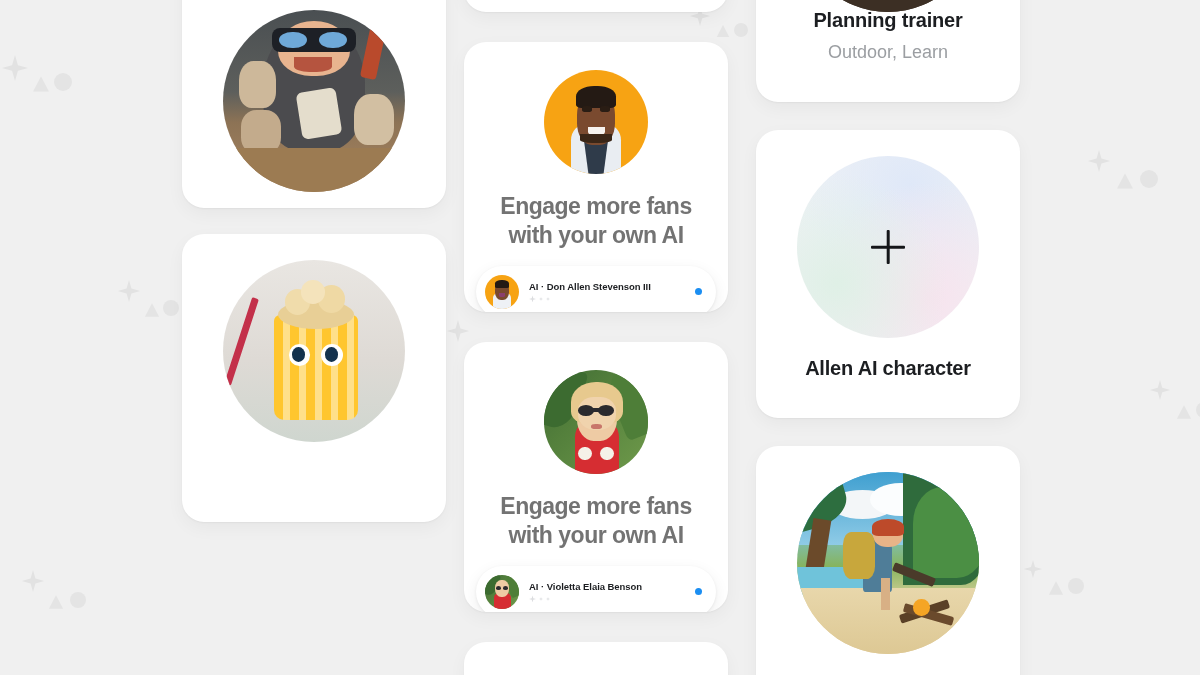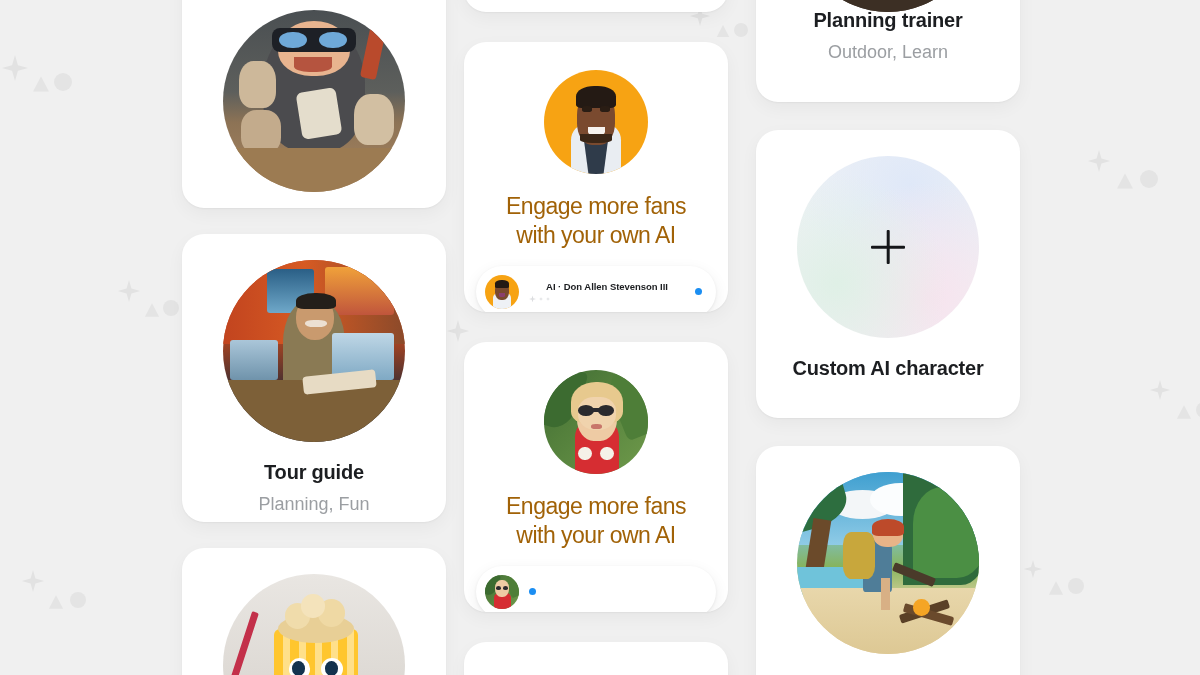--- a/index.html
+++ b/index.html
@@ -107,22 +107,22 @@
   .promo-avatar {
     width: 104px;
     height: 104px;
     border-radius: 50%;
     margin: 0 auto 18px;
     overflow: hidden;
     position: relative;
   }
   .promo-headline {
     font-size: 23px;
-    font-weight: 400;
-    color: #a16207;
+    font-weight: 700;
+    color: #737373;
     line-height: 1.26;
     letter-spacing: -0.5px;
     padding: 0 2px;
     margin-top: 7px;
   }
   .promo-pill {
     margin: 16px -6px -22px;
     background: #ffffff;
     border-radius: 999px;
     box-shadow: 0 1px 3px rgba(0,0,0,0.07), 0 5px 16px rgba(0,0,0,0.07);
@@ -135,21 +135,21 @@
     text-align: left;
   }
   .pill-avatar {
     width: 34px;
     height: 34px;
     border-radius: 50%;
     flex: none;
     overflow: hidden;
     position: relative;
   }
-  .pill-body { flex: 1 1 auto; min-width: 0; text-align: center; }
+  .pill-body { flex: 1 1 auto; min-width: 0; }
   .pill-title {
     font-size: 9.5px;
     font-weight: 700;
     color: #1c1e21;
     white-space: nowrap;
     overflow: hidden;
     text-overflow: ellipsis;
     letter-spacing: -0.05px;
   }
   .pill-sub {
@@ -300,39 +300,20 @@
           <i style="left:9%;top:28%;width:20%;height:26%;border-radius:40% 40% 34% 34%;background:#cdb89a;"></i>
           <i style="left:10%;top:55%;width:22%;height:24%;border-radius:38%;background:#c3ab8c;"></i>
           <i style="left:72%;top:46%;width:22%;height:28%;border-radius:40% 40% 34% 34%;background:#d2bfa2;"></i>
           <i style="left:78%;top:10%;width:9%;height:28%;border-radius:4px;background:#b94a2c;transform:rotate(12deg);"></i>
           <i style="left:0;top:76%;width:100%;height:24%;background:#9c7b52;"></i>
         </div>
       </div>
 
     </div>
 
-    <div class="card char-card" style="height:288px;">
-      <div class="char-avatar">
-        <div class="art art-tour">
-          <i style="left:0;top:0;width:100%;height:46%;background:linear-gradient(90deg,#c2441f,#d65a23 45%,#8b4a2a 100%);"></i>
-          <i style="left:56%;top:4%;width:38%;height:26%;background:linear-gradient(#f0a13a,#c0553c);border-radius:3px;"></i>
-          <i style="left:24%;top:5%;width:26%;height:24%;background:linear-gradient(#2a5f86,#6fa8c9);border-radius:3px;"></i>
-          <i style="left:33%;top:22%;width:34%;height:56%;border-radius:42% 42% 20% 20%;background:#8a7a54;"></i>
-          <i style="left:40%;top:20%;width:21%;height:24%;border-radius:48%;background:#c99a6e;"></i>
-          <i style="left:40%;top:18%;width:22%;height:9%;border-radius:48% 48% 20% 20%;background:#241f1a;"></i>
-          <i style="left:45%;top:33%;width:12%;height:4%;border-radius:40%;background:#f2ece4;opacity:.85;"></i>
-          <i style="left:60%;top:40%;width:34%;height:26%;background:linear-gradient(#bfd7e6,#7fa9c4);border-radius:3px;"></i>
-          <i style="left:4%;top:44%;width:26%;height:22%;background:linear-gradient(#aac6d9,#6f93ab);border-radius:3px;"></i>
-          <i style="left:0;top:66%;width:100%;height:34%;background:#7d6038;"></i>
-          <i style="left:44%;top:62%;width:40%;height:10%;border-radius:4px;background:#e7dbc4;transform:rotate(-6deg);"></i>
-        </div>
-      </div>
-      <div class="char-name">Tour guide</div>
-      <div class="char-tags">Planning, Fun</div>
-    </div>
 
     <div class="card char-card" style="height:288px;">
       <div class="char-avatar">
         <div class="art art-pop">
 
           <i style="left:28%;top:30%;width:46%;height:58%;border-radius:6px 6px 10px 10px;background:repeating-linear-gradient(90deg,#ffc62e 0 9px,#ffe08a 9px 16px);"></i>
           <i style="left:30%;top:22%;width:42%;height:16%;border-radius:50%;background:#e8cf96;"></i>
           <i style="left:34%;top:16%;width:14%;height:14%;border-radius:50%;background:#f0dcab;"></i>
           <i style="left:52%;top:14%;width:15%;height:15%;border-radius:50%;background:#efd9a4;"></i>
           <i style="left:43%;top:11%;width:13%;height:13%;border-radius:50%;background:#f4e3bb;"></i>
@@ -417,20 +398,28 @@
         <div class="pill-avatar">
           <div class="art art-vio">
             <i style="left:-10%;top:-6%;width:46%;height:64%;border-radius:50% 10% 50% 10%;background:#3c6b30;transform:rotate(18deg);"></i>
             <i style="left:64%;top:-8%;width:50%;height:72%;border-radius:50% 10% 50% 10%;background:#4e7e38;transform:rotate(-22deg);"></i>
             <i style="left:26%;top:52%;width:50%;height:54%;border-radius:26% 26% 0 0;background:#d62d32;"></i>
             <i style="left:30%;top:16%;width:42%;height:50%;border-radius:44%;background:#eecba4;"></i>
             <i style="left:32%;top:32%;width:16%;height:12%;border-radius:50%;background:#2b2a2e;"></i>
             <i style="left:53%;top:32%;width:16%;height:12%;border-radius:50%;background:#2b2a2e;"></i>
           </div>
         </div>
+        <div class="pill-body">
+          <div class="pill-title">AI · Violetta Elaia Benson</div>
+          <div class="pill-sub">
+            <span class="s1"></span>
+            <span class="s2"></span>
+            <span class="s3"></span>
+          </div>
+        </div>
         <div class="pill-badge"></div>
       </div>
       <div class="promo-foot"></div>
     </div>
 
     <div class="card" style="height:120px;"></div>
   </div>
 
   <div class="column" id="col-right" style="top:-188px; gap:28px;">
 
@@ -443,21 +432,21 @@
         </div>
       </div>
       <div class="char-name">Planning trainer</div>
       <div class="char-tags">Outdoor, Learn</div>
     </div>
 
     <div class="card custom-card" style="height:288px;">
       <div class="custom-orb">
         <div class="plus"></div>
       </div>
-      <div class="char-name">Custom AI character</div>
+      <div class="char-name">Allen AI character</div>
     </div>
 
     <div class="card char-card" style="height:288px;">
       <div class="char-avatar">
         <div class="art art-out">
           <i style="left:0;top:0;width:100%;height:40%;background:linear-gradient(#3f9fd0,#8fcbe6);"></i>
           <i style="left:18%;top:10%;width:36%;height:16%;border-radius:50%;background:#f3f6f8;"></i>
           <i style="left:40%;top:6%;width:34%;height:18%;border-radius:50%;background:#fbfdfe;"></i>
           <i style="left:58%;top:0;width:46%;height:62%;background:#2f6b3c;border-radius:0 0 30% 0;"></i>
           <i style="left:64%;top:8%;width:40%;height:50%;background:#4b8f44;border-radius:40% 0 40% 0;"></i>

